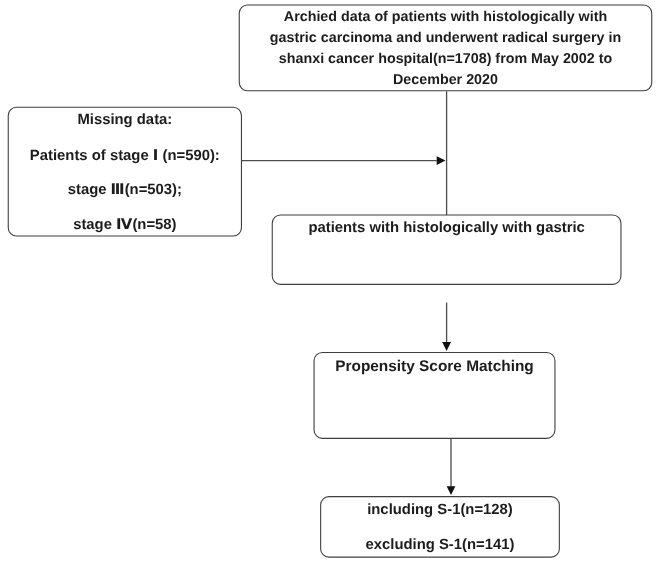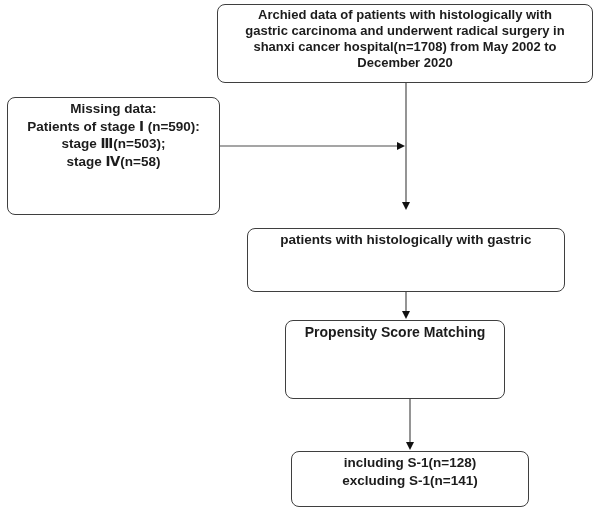--- a/index.html
+++ b/index.html
@@ -17,33 +17,33 @@
     width: 600px; height: 512px;
   }
   .flow-box {
     position: absolute;
     box-sizing: border-box;
     background: #ffffff;
     border: 1.4px solid #3f3f3f;
     border-radius: 8px;
     display: flex;
     flex-direction: column;
-    justify-content: flex-start;
+    justify-content: space-between;
     align-items: center;
     text-align: center;
     color: #1c1c1c;
     font-weight: bold;
     padding: 2px 6px;
   }
   .flow-box .line { white-space: nowrap; }
   #box-archived { left: 217px; top: 4px;  width: 376px; height: 79px; font-size: 13px;   line-height: 16px; }
   #box-missing  { left: 7px;   top: 97px; width: 213px; height: 118px; font-size: 13.5px; line-height: 17.5px; }
-  #box-stage2   { left: 247px; top: 228px; width: 318px; height: 64px; font-size: 13.5px; line-height: 18px; }
+  #box-stage2   { left: 247px; top: 195px; width: 318px; height: 64px; font-size: 13.5px; line-height: 18px; }
   #box-psm      { left: 285px; top: 320px; width: 220px; height: 79px; font-size: 14px;   line-height: 18px; }
-  #box-final    { left: 291px; top: 451px; width: 238px; height: 56px; font-size: 13.5px; line-height: 18px; }
+  #box-final    { left: 291px; top: 451px; width: 218px; height: 56px; font-size: 13.5px; line-height: 18px; }
   .conn-line { stroke: #4d4d4d; stroke-width: 1.2; fill: none; }
   .arrowhead { fill: #111111; stroke: none; }
 </style>
 </head>
 <body>
 
 <div id="canvas">
 
   <svg id="connector-layer" viewBox="0 0 600 512" xmlns="http://www.w3.org/2000/svg">
 

